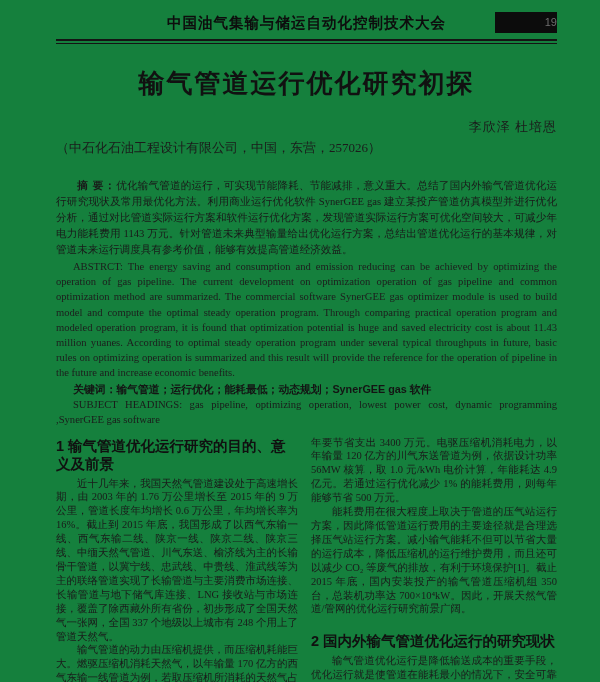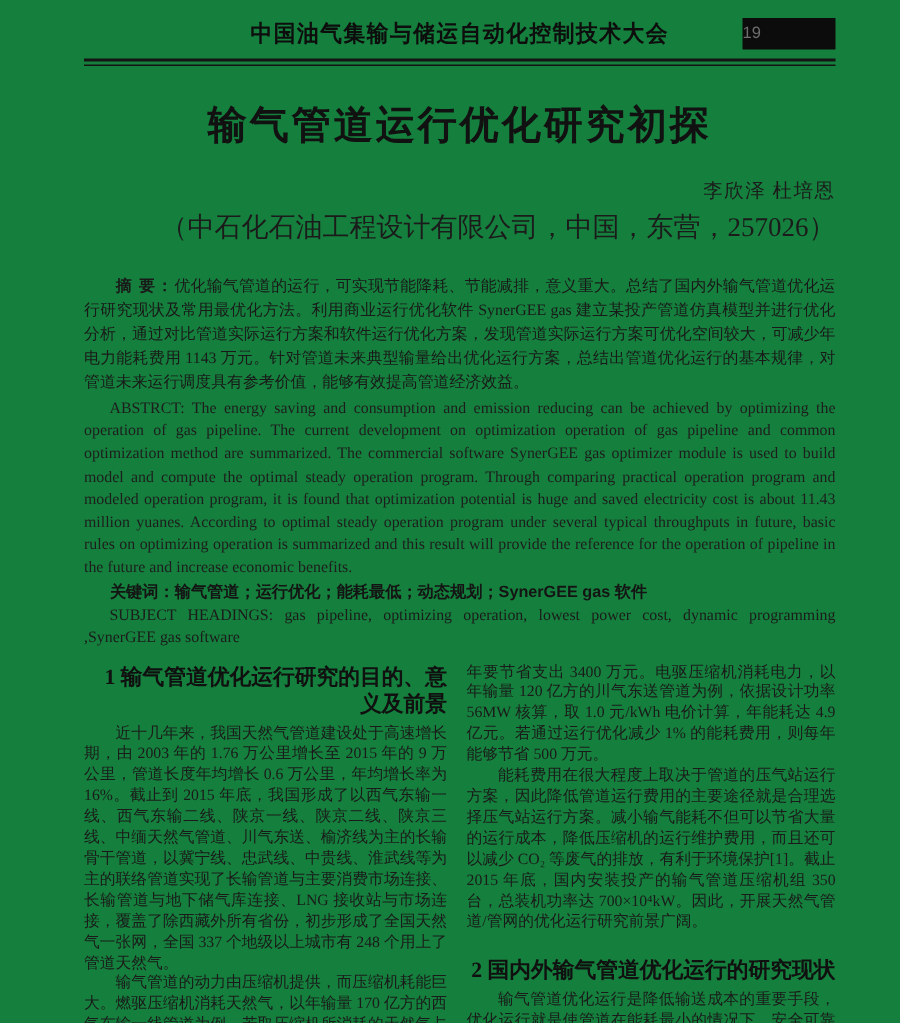--- a/index.html
+++ b/index.html
@@ -35,21 +35,21 @@
   }
   .page-num-box {
     position: absolute;
     right: 0;
     top: 0;
     width: 62px;
     height: 21px;
     background: #0c0c0c;
     color: #6e6e6e;
     font-size: 11px;
-    text-align: left;
+    text-align: right;
     line-height: 21px;
     font-family: "Liberation Sans", sans-serif;
   }
   .double-rule {
     margin-top: 3px;
     height: 5px;
     border-top: 2.5px solid #141414;
     border-bottom: 1.5px solid #141414;
   }
   
@@ -63,22 +63,22 @@
     font-family: Liberation Serif, serif;
   }
   .authors {
     margin-top: 17px;
     text-align: right;
     font-size: 13px;
     letter-spacing: 1px;
   }
   .affiliation {
     margin-top: 3px;
-    text-align: right;
-    font-size: 18px;
+    text-align: left;
+    font-size: 13px;
   }
   
   .abs-cn {
     margin-top: 21px;
     font-size: 10.6px;
     line-height: 16px;
     text-align: justify;
     text-indent: 2em;
     color: #191919;
   }
@@ -112,27 +112,27 @@
     display: flex;
     gap: 13px;
     align-items: flex-start;
     height: 259px;
     overflow: hidden;
   }
   .col { overflow: hidden; height: 100%; }
   .col-left  { width: 242px; flex: 0 0 242px; }
   .col-right { flex: 1; }
   .sec-heading {
-    font-family: Liberation Serif, serif;
+    font-family: Liberation Sans, sans-serif;
     font-weight: bold;
     font-size: 14.5px;
     line-height: 18.5px;
     color: #101010;
     margin: 1px 0 3px 0;
-    text-align: right;
+    text-align: left;
   }
   .sec-heading.h2 { margin-top: 16px; }
   .body-par {
     font-size: 10.5px;
     line-height: 13.9px;
     text-align: justify;
     text-indent: 2em;
     color: #1a1a1a;
   }
   .body-par.no-indent { text-indent: 0; }

